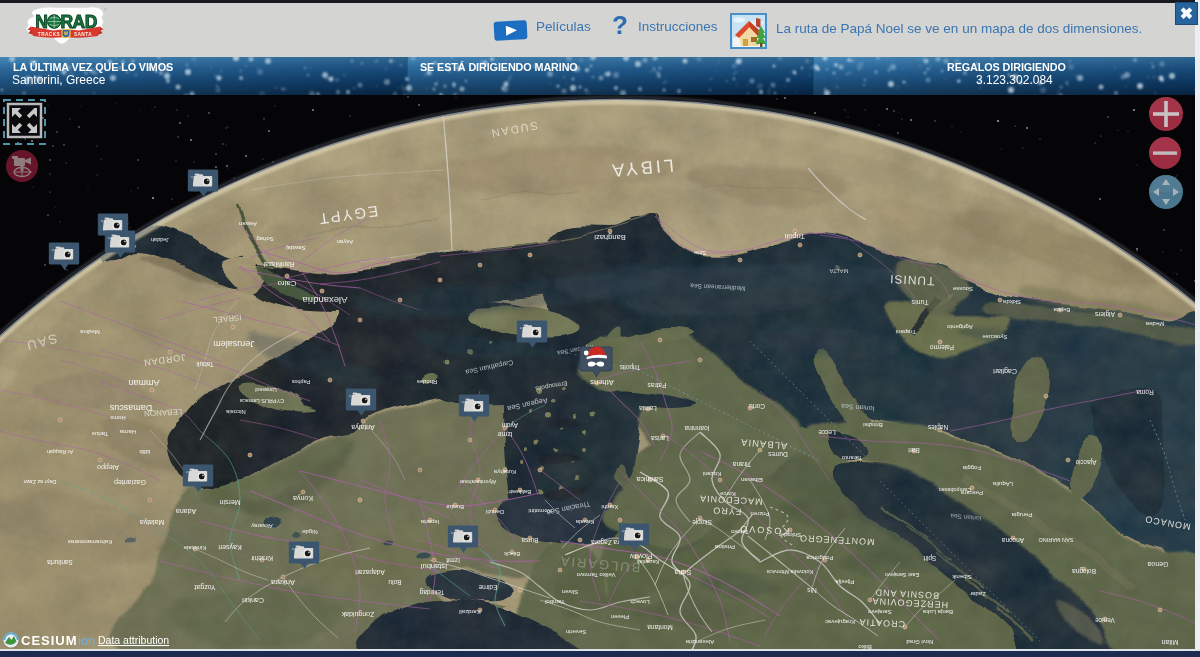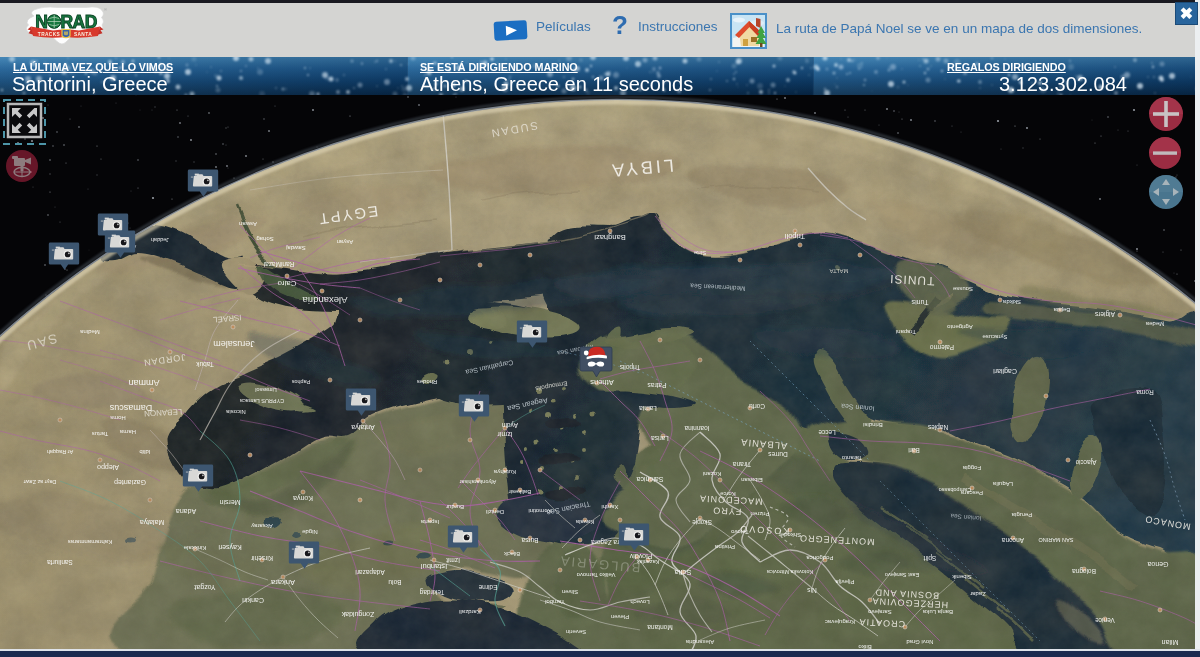--- a/index.html
+++ b/index.html
@@ -4,22 +4,22 @@
 <style>
   * { margin:0; padding:0; box-sizing:border-box; }
   html,body { width:1200px; height:657px; overflow:hidden; background:#000; font-family:"Liberation Sans", sans-serif; }
   #page { position:relative; width:1200px; height:657px; }
   #topline { position:absolute; left:0; top:0; width:1200px; height:3px; background:#191921; z-index:30; }
   #header { position:absolute; left:0; top:3px; width:1200px; height:54px; background:#d4d4d2; z-index:30; }
   #bluebar { position:absolute; left:0; top:57px; width:1200px; height:38px; z-index:30;
      background:linear-gradient(180deg,#3c7fb0 0%, #1f5d92 30%, #0f4270 64%, #082a49 100%); }
   #bluebar .panel { position:absolute; top:0; height:38px; background:linear-gradient(90deg, rgba(160,210,240,0.10), rgba(2,10,30,0.22)); }
   #bluebar .seam { position:absolute; top:0; width:2px; height:38px; background:rgba(8,28,56,0.28); }
-  .blabel { position:absolute; top:4px; color:#fff; font-size:10.8px; font-weight:bold; letter-spacing:-0.1px;text-decoration:underline; }
-  .bvalue { position:absolute; top:16px; color:#fff; font-size:20px; }
+  .blabel { position:absolute; top:4px; color:#fff; font-size:10.8px; font-weight:bold; letter-spacing:-0.1px; }
+  .bvalue { position:absolute; top:16px; color:#fff; font-size:12px; }
   #footer { position:absolute; left:0; top:649px; width:1200px; height:8px; background:#1c2b50; border-top:2px solid #dfe3ea; z-index:40; }
   #scrollbar { position:absolute; right:0; top:0; width:5px; height:649px; background:#eceff1; z-index:45; }
   #closebtn { position:absolute; left:1175px; top:2px; width:23px; height:23px; background:#28649c; border:1px solid #1b4a77; z-index:50; color:#fff; font-weight:bold; font-size:16px; text-align:center; line-height:22px; }
   #globe-wrap { position:absolute; left:0; top:0; width:1200px; height:657px; z-index:10; }
   #cesium { position:absolute; left:2px; top:631px; z-index:20; }
 </style>
 </head>
 <body>
 <div id="page">
   <div id="globe-wrap">
@@ -1226,20 +1226,29 @@
 <circle cx="876" cy="15" r="1.9" fill="#e4f2fc" opacity="0.32"></circle>
 <circle cx="923" cy="2" r="0.8" fill="#e4f2fc" opacity="0.66"></circle>
 <circle cx="1068" cy="29" r="0.8" fill="#e4f2fc" opacity="0.14"></circle>
 <circle cx="616" cy="18" r="3.0" fill="#e4f2fc" opacity="0.30"></circle>
 <circle cx="509" cy="23" r="0.8" fill="#e4f2fc" opacity="0.68"></circle>
 </g>
     </svg>
     <div class="blabel" style="left:13px">LA ÚLTIMA VEZ QUE LO VIMOS</div>
     <div class="bvalue" style="left:12px">Santorini, Greece</div>
     <div class="blabel" style="left:420px">SE ESTÁ DIRIGIENDO MARINO</div>
-    <div class="bvalue" style="left:420px">Athens, Greece en 11 seconds</div>
     <div class="blabel" style="left:947px">REGALOS DIRIGIENDO</div>
-    <div class="bvalue" style="left:999px">3.123.302.084</div>
+    <div class="bvalue" style="left:976px">3.123.302.084</div>
   </div>
   <div id="closebtn">✖</div>
   <div id="scrollbar"></div>
   <div id="footer"></div>
+  <div id="cesium">
+    <svg width="190" height="20" viewBox="0 0 190 20">
+      <circle cx="9" cy="9" r="7.5" fill="#e8eef2"></circle>
+      <path d="M3,11.5 L7,6 L9.5,9 L12,5 L14.5,10.5 A7.5,7.5 0 0 1 3,11.5 Z" fill="#3f9442"></path>
+      <path d="M1.5,9 a7.5,7.5 0 0 1 15,0 l-1.8,0 a5.7,5.7 0 0 0 -11.4,0 Z" fill="#5aa8d8"></path>
+      <text x="19" y="13.5" font-size="13" font-weight="bold" fill="#ffffff" letter-spacing="1">CESIUM</text>
+      <text x="76" y="13.5" font-size="13" fill="#6ab0e8">ion</text>
+      <text x="96" y="13" font-size="10.5" fill="#ffffff" text-decoration="underline">Data attribution</text>
+    </svg>
+  </div>
 </div>
 
 </body></html>

